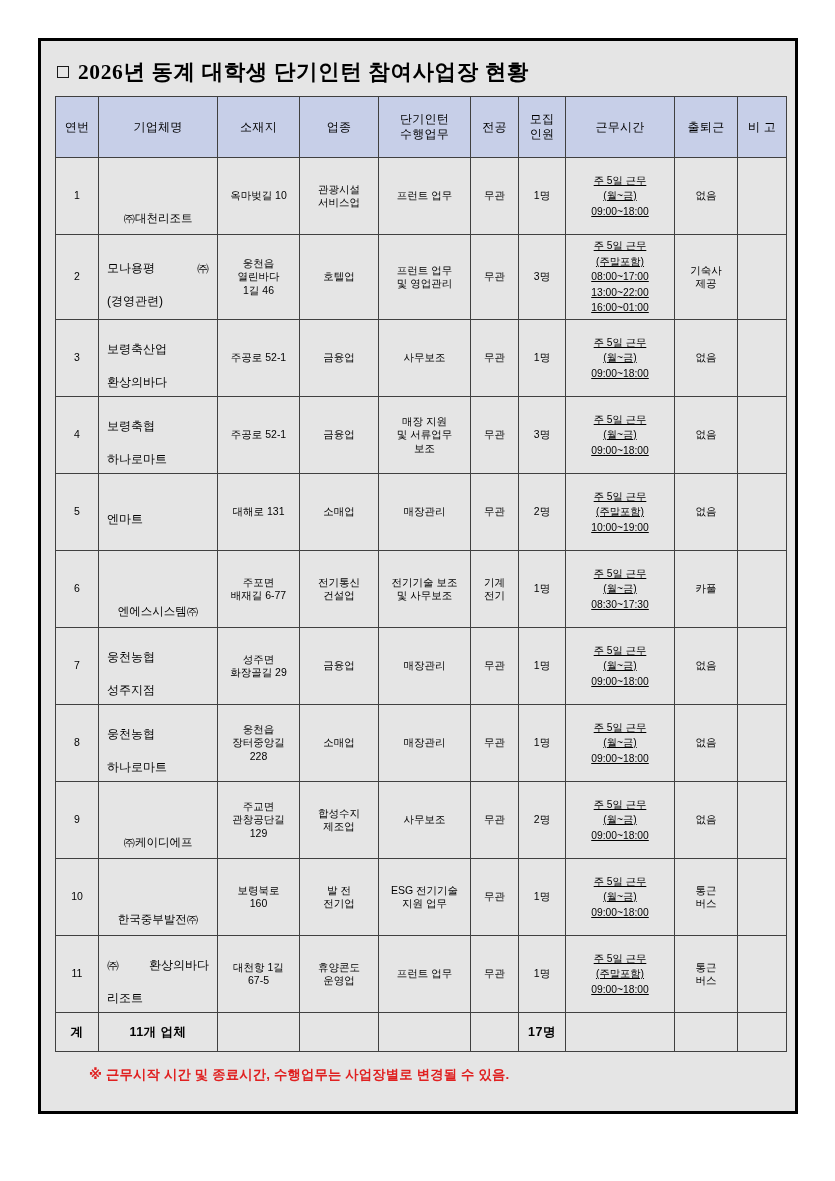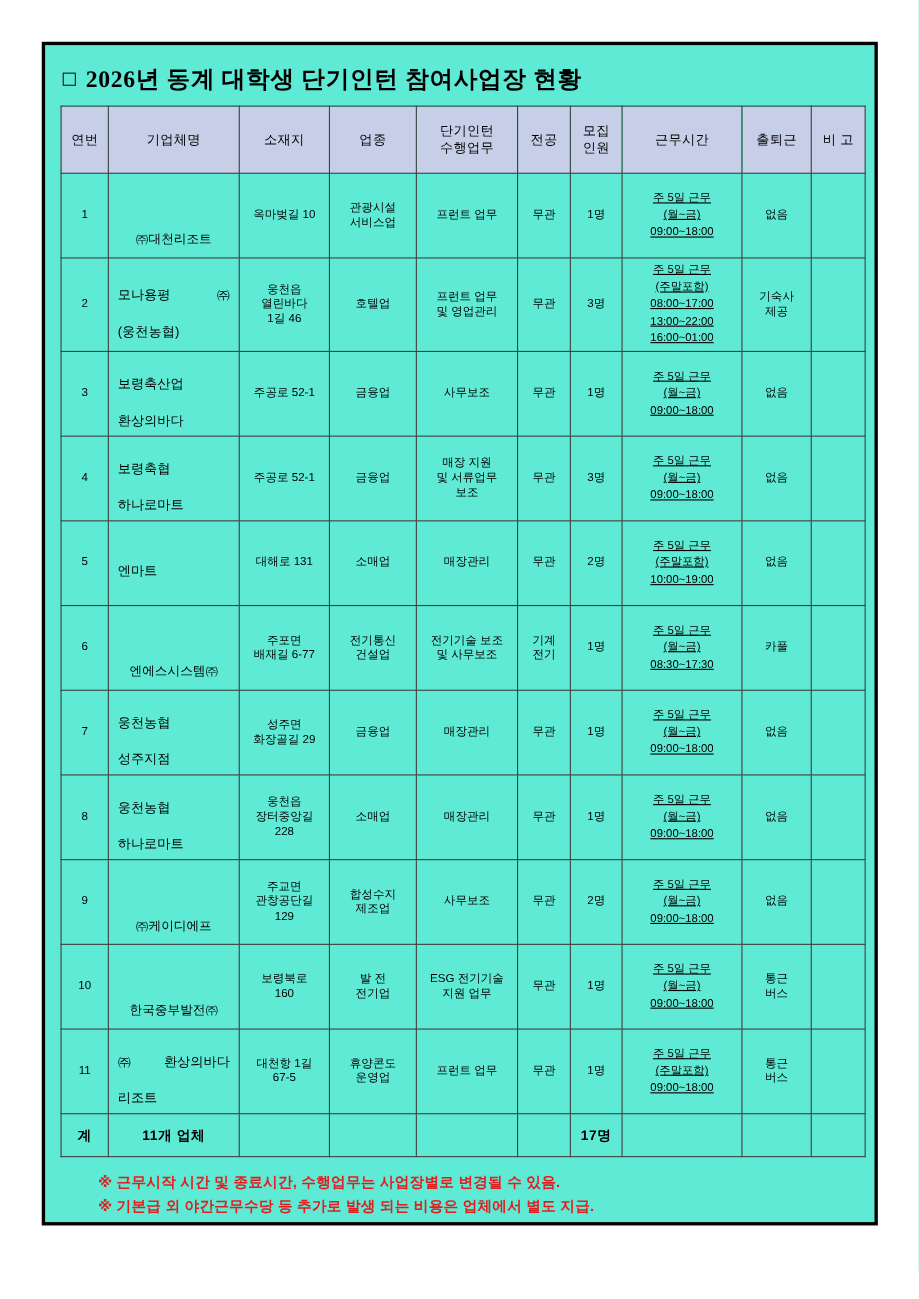--- a/index.html
+++ b/index.html
@@ -24,21 +24,21 @@
 
   
   #frame {
     position: absolute;
     left: 38px;
     top: 38px;
     width: 760px;
     height: 1076px;
     box-sizing: border-box;
     border: 3px solid #000000;
-    background: #5eead4;
+    background: #e5e5e5;
   }
 
   #frame-inner {
     position: absolute;
     left: 0;
     top: 0;
     right: 0;
     bottom: 0;
     padding: 10px 14px 0 14px;
     box-sizing: border-box;
@@ -273,21 +273,21 @@
                 <span class="lines">
                   <span class="ln"></span>
                 </span>
               </td>
             </tr>
             <tr class="data-row row-tall">
               <td><span>2</span></td>
               <td>
                 <span class="cellname">
                   <span class="spread">모나용평㈜</span>
-                  <span class="spread">(웅천농협)</span>
+                  <span class="spread">(경영관련)</span>
                 </span>
               </td>
               <td>
                 <span class="lines">
                   <span class="ln">웅천읍</span>
                   <span class="ln">열린바다</span>
                   <span class="ln">1길 46</span>
                 </span>
               </td>
               <td>
@@ -754,18 +754,17 @@
               <td>17명</td>
               <td></td>
               <td></td>
               <td></td>
             </tr>
           </tbody>
       </table>
 
       <div class="notes">
         <span class="note-line">※ 근무시작 시간 및 종료시간, 수행업무는 사업장별로 변경될 수 있음.</span>
-        <span class="note-line">※ 기본급 외 야간근무수당 등 추가로 발생 되는 비용은 업체에서 별도 지급.</span>
       </div>
 
     </div>
   </div>
 </div>
 
 </body></html>

